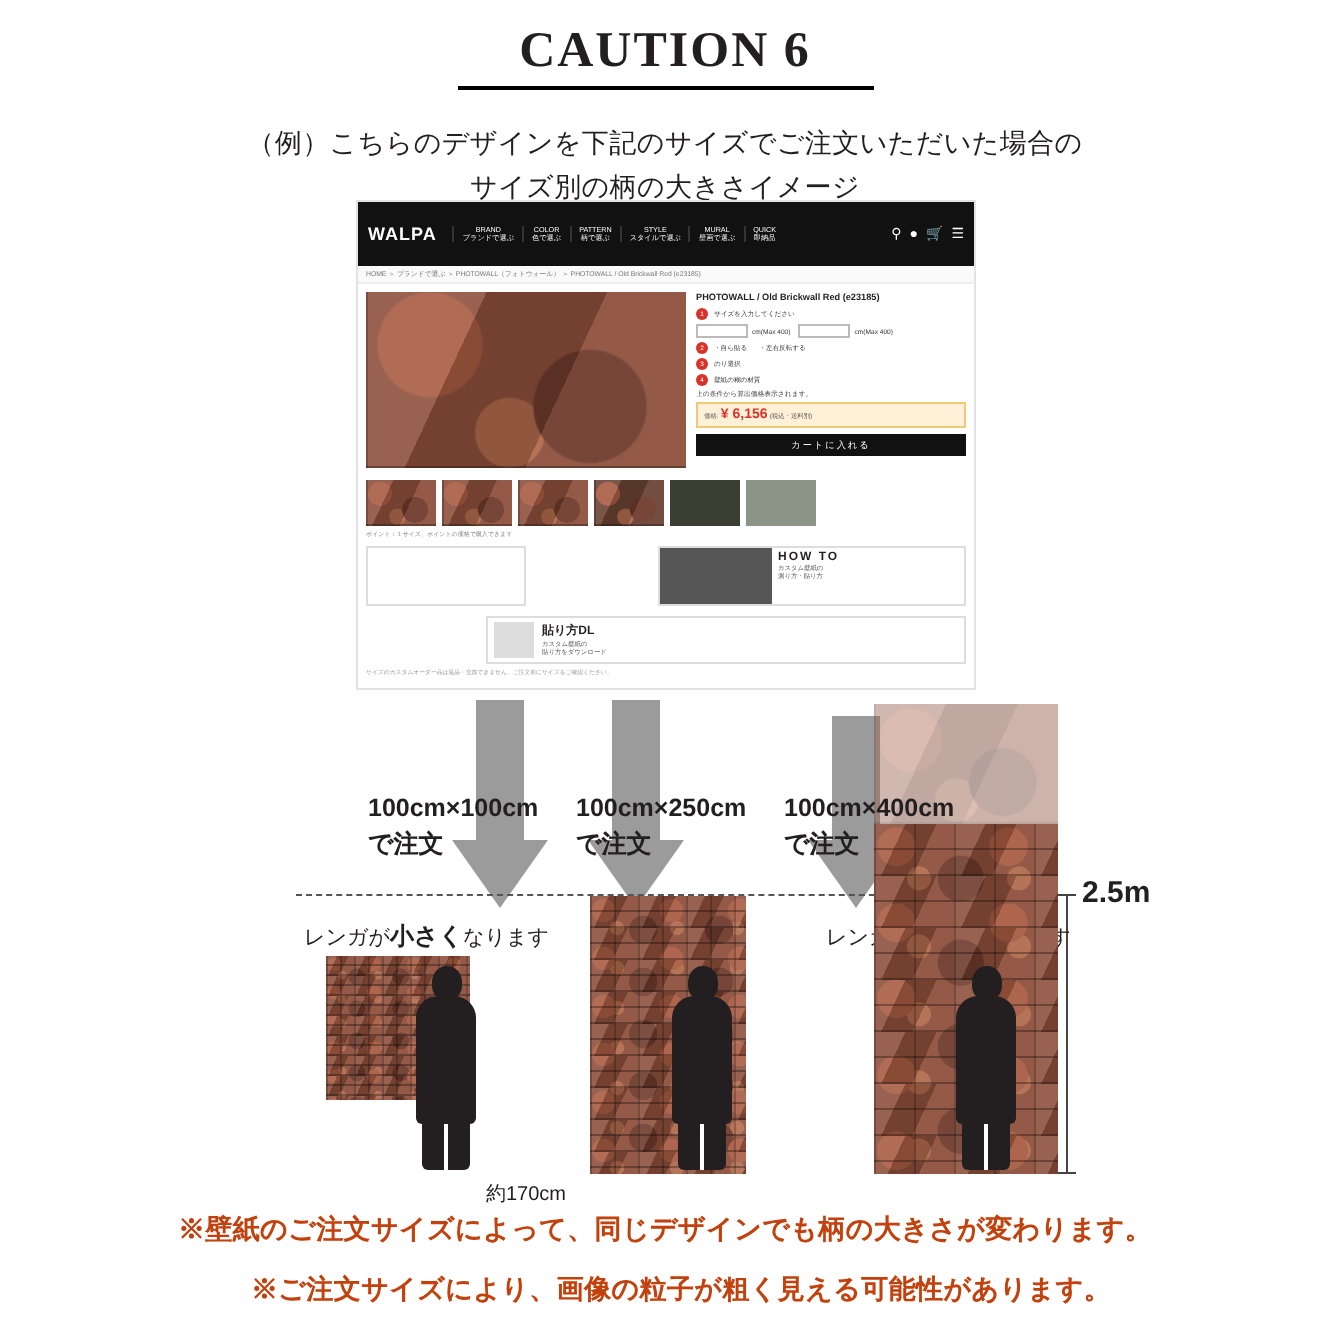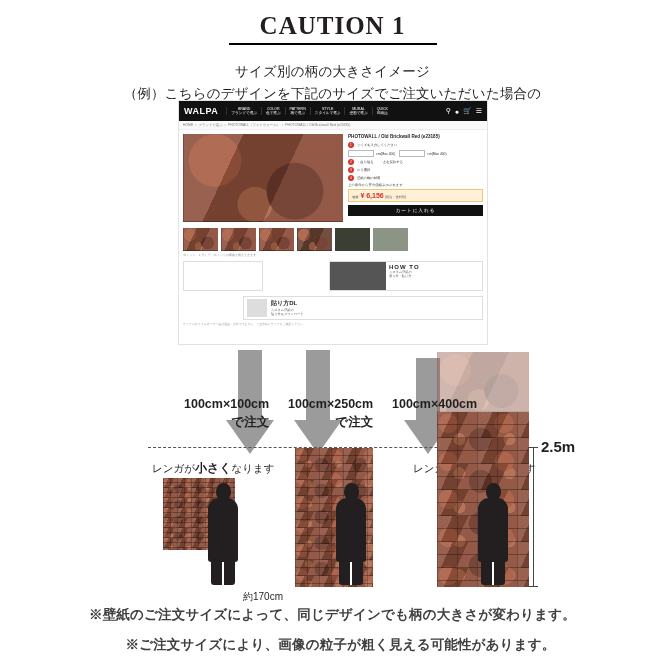--- a/index.html
+++ b/index.html
@@ -41,21 +41,21 @@
   .browser {
     position:absolute;
     left:178px; top:100px;
     width:310px; height:245px;
     background:#ffffff;
     border:1px solid #e2e2e2;
     font-size:4px;
     overflow:hidden;
   }
   .b-top {
-    height:20px; background:#111; display:flex; align-items:center;
+    height:32px; background:#111; display:flex; align-items:center;
     padding:0 5px; color:#fff;
   }
   .b-logo { font-size:9px; font-weight:bold; letter-spacing:0.5px; }
   .b-nav { display:flex; margin-left:8px; gap:0; flex:1; }
   .b-nav span {
     font-size:3.6px; line-height:1.25; text-align:center;
     padding:0 4px; border-left:1px solid #333; color:#fff;
     white-space:pre-line;
   }
   .b-icons { display:flex; align-items:center; gap:4px; font-size:7px; }
@@ -118,21 +118,21 @@
   }
   .b-dl-h { font-size:6px; font-weight:bold; }
   .b-footnote { font-size:2.9px; color:#999; padding:2px 4px; line-height:1.5; }
 
   
   .arrow { position:absolute; }
   .arrow svg { display:block; }
 
   
   .order-label {
-    position:absolute; text-align:right; font-size:12.5px; font-weight:bold;
+    position:absolute; text-align:left; font-size:12.5px; font-weight:bold;
     line-height:1.4; white-space:nowrap;
   }
 
   
   .dashline {
     position:absolute; left:148px; top:447px; width:390px;
     border-top:1px dashed #555;
   }
   .measure-label {
     position:absolute; left:541px; top:438px; font-size:15px; font-weight:bold;
@@ -175,32 +175,32 @@
     background:#fff; transform:translateX(-50%);
   }
 
   .h170 {
     position:absolute; font-size:10px; white-space:nowrap;
   }
 
   
   .warn {
     position:absolute; left:0; width:100%; text-align:center;
-    color:#404040; font-weight:bold; font-size:13.5px; letter-spacing:0.2px;
+    color:#c2410c; font-weight:bold; font-size:13.5px; letter-spacing:0.2px;
   }
 </style>
 </head>
 <body>
 
-<div class="title">CAUTION 1</div>
+<div class="title">CAUTION 6</div>
 <div class="title-underline"></div>
 
 <div class="intro">
+  <div>（例）こちらのデザインを下記のサイズでご注文いただいた場合の</div>
   <div>サイズ別の柄の大きさイメージ</div>
-  <div>（例）こちらのデザインを下記のサイズでご注文いただいた場合の</div>
 </div>
 
 <div class="browser">
 
   <div class="b-top">
     <div class="b-logo">WALPA</div>
     <div class="b-nav">
       <span>BRAND
 ブランドで選ぶ</span>
       <span>COLOR

